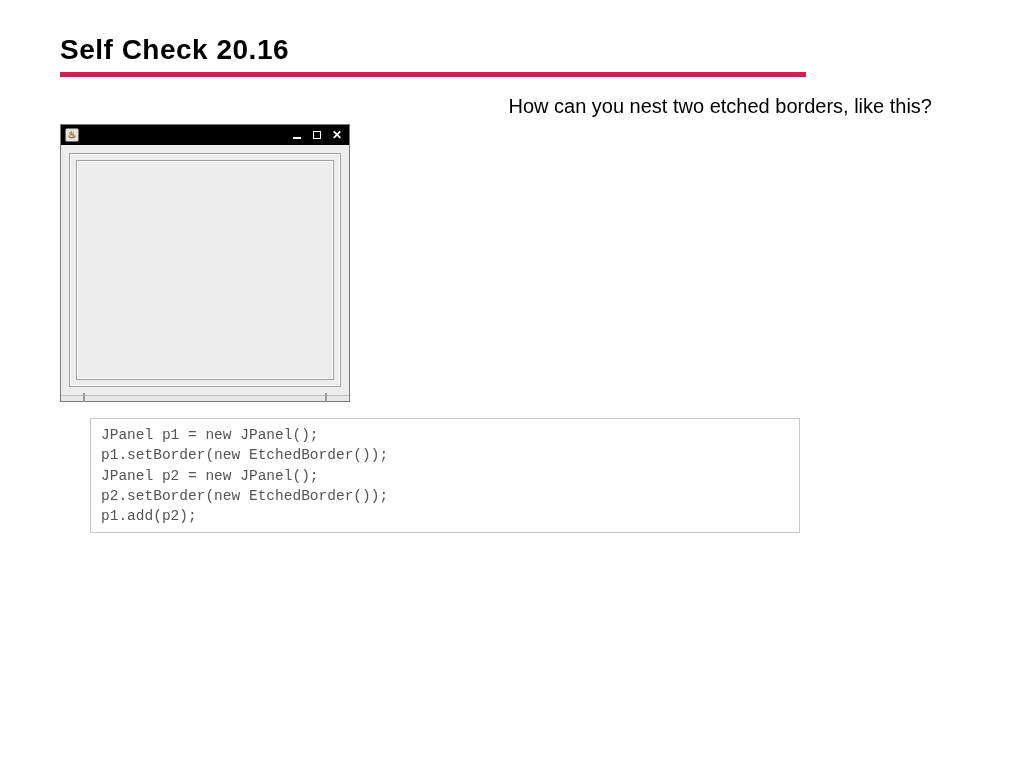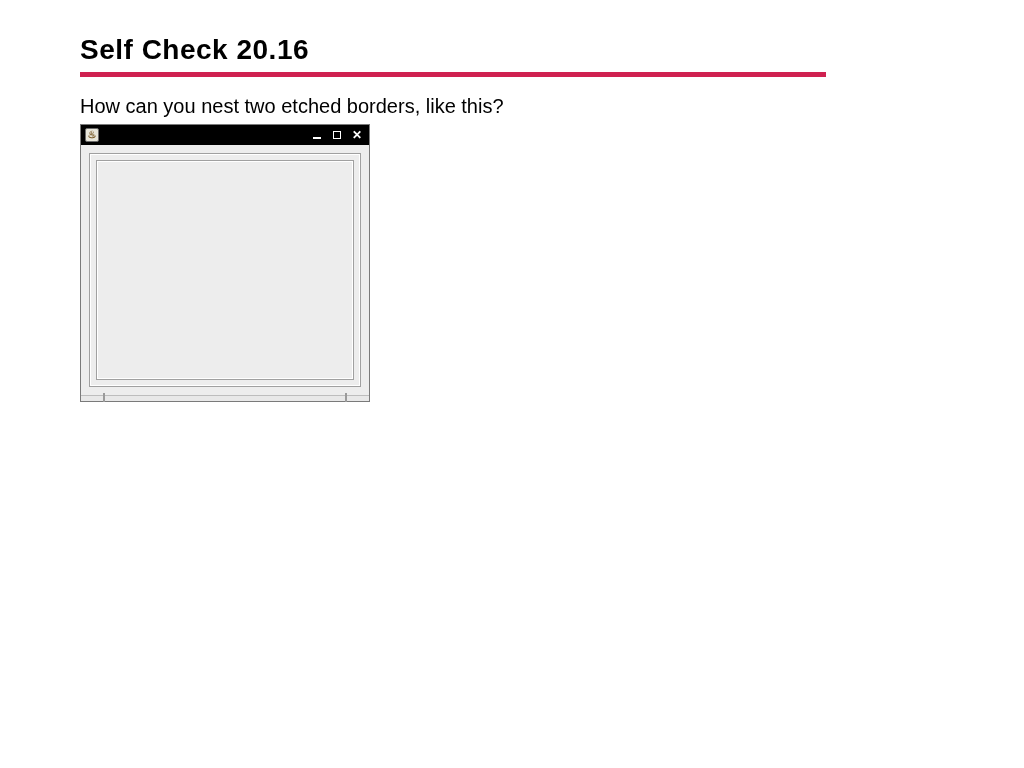--- a/index.html
+++ b/index.html
@@ -6,38 +6,39 @@
   html, body {
     margin: 0;
     padding: 0;
     width: 1024px;
     height: 768px;
     background: #ffffff;
     font-family: Verdana, "Segoe UI", Tahoma, sans-serif;
     color: #000;
   }
   .page {
-    padding: 34px 92px 0 80px;
+    padding: 34px 92px 0 60px;
   }
   .title {
     font-size: 28px;
     font-weight: 700;
     letter-spacing: 0.5px;
     margin: 0 0 6px 0;
   }
   .rule {
     height: 5px;
     background: #cf2150;
     width: 746px;
     margin-bottom: 18px;
   }
   .question {
     font-family: Arial, Helvetica, sans-serif;
     font-size: 20px;
     margin: 16px 0 6px 0;
+    text-align: right;
   }
   
   .mockwin {
     width: 290px;
     height: 278px;
     border: 1px solid #7a7a7a;
     background: #ededed;
     display: flex;
     flex-direction: column;
   }
@@ -173,14 +174,19 @@
     </div>
     <div class="client">
       <div class="etched">
         <div class="etched-inner"></div>
       </div>
     </div>
     <div class="footbar"></div>
   </div>
 
 
+  <div class="code-box">JPanel p1 = new JPanel();
+p1.setBorder(new EtchedBorder());
+JPanel p2 = new JPanel();
+p2.setBorder(new EtchedBorder());
+p1.add(p2);</div>
 
 </div>
 
 </body></html>

